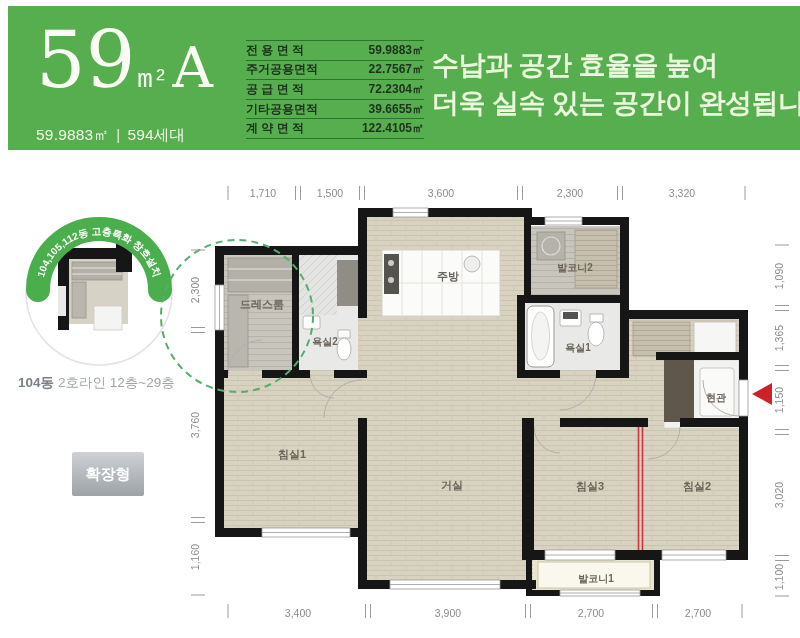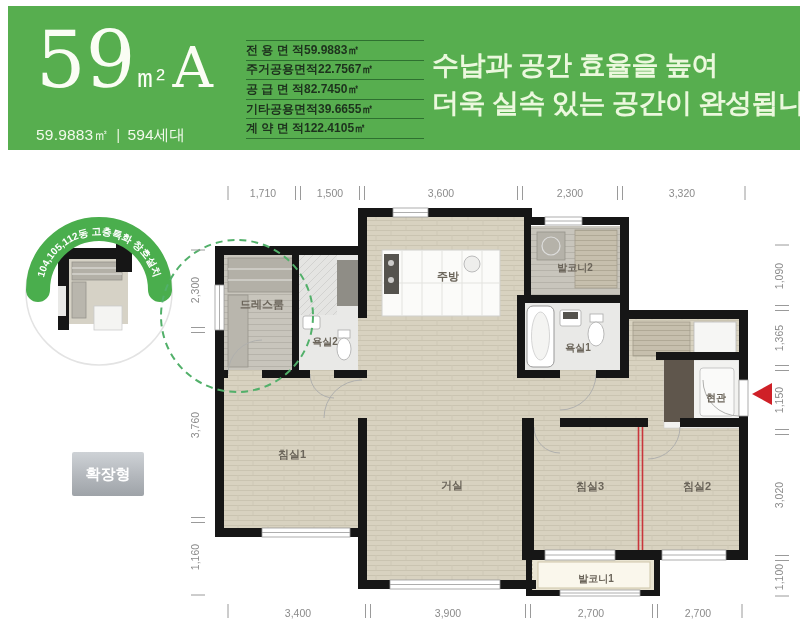--- a/index.html
+++ b/index.html
@@ -8,21 +8,21 @@
   
   .banner{position:absolute;left:8px;top:6px;width:784px;height:144px;background:#57ae4f;padding-left:34px;}
   .title-block{position:absolute;left:28px;top:8px;width:205px;color:#fafdf4;}
   .title-line{display:flex;align-items:baseline;color:#fafdf4;}
   .t-num{font-family:"DejaVu Serif",serif;font-size:78px;line-height:92px;font-weight:400;}
   .t-unit{font-family:Liberation Mono, monospace;font-size:26px;margin-left:2px;}
   .t-type{font-family:"DejaVu Serif",serif;font-size:56px;margin-left:4px;}
   .t-sub{margin-top:19px;font-size:15.5px;color:#f2faec;letter-spacing:0.2px;}
   .t-sub .div{margin:0 7px;color:#dff0d5;}
   .area-table{position:absolute;left:238px;top:34px;width:178px;border-top:1px solid rgba(13,62,24,.55);}
-  .area-row{display:flex;align-items:center;height:18.6px;
+  .area-row{display:flex;justify-content:space-between;align-items:center;height:18.6px;
             border-bottom:1px solid rgba(13,62,24,.55);font-size:12px;font-weight:bold;color:#1d321d;}
   .area-row .lbl{white-space:pre;}
   .area-row .val{text-align:right;}
   .headline{position:absolute;left:424px;top:40px;color:#ebf8dd;font-size:27px;font-weight:700;
             line-height:38px;letter-spacing:-0.5px;white-space:nowrap;}
   
   .floor-lines{position:absolute;left:18px;top:372px;font-size:13.5px;line-height:21px;white-space:nowrap;}
   .floor-lines .dong{font-weight:bold;color:#7c8187;}
   .floor-lines .rest{color:#a0a5ab;margin-left:4px;}
   .type-badge{position:absolute;left:72px;top:452px;width:72px;height:44px;
@@ -54,21 +54,21 @@
       <div class="area-row">
         <span class="lbl">전 용 면 적</span>
         <span class="val">59.9883㎡</span>
       </div>
       <div class="area-row">
         <span class="lbl">주거공용면적</span>
         <span class="val">22.7567㎡</span>
       </div>
       <div class="area-row">
         <span class="lbl">공 급 면 적</span>
-        <span class="val">82.7450㎡</span>
+        <span class="val">72.2304㎡</span>
       </div>
       <div class="area-row">
         <span class="lbl">기타공용면적</span>
         <span class="val">39.6655㎡</span>
       </div>
       <div class="area-row">
         <span class="lbl">계 약 면 적</span>
         <span class="val">122.4105㎡</span>
       </div>
     </div>
@@ -97,20 +97,23 @@
       <rect x="42" y="84" width="8" height="30" fill="#e9e9e7"></rect>
     </g>
     <path d="M22 87.9 A61 61 0 0 1 144 87.9" fill="none" stroke="#4aae4d" stroke-width="24" stroke-linecap="round"></path>
     <path id="arcPath" d="M26.2 85 A57 57 0 0 1 139.8 85" fill="none"></path>
     <text font-size="10" font-weight="bold" fill="#ffffff">
       <textPath href="#arcPath" startOffset="50%" text-anchor="middle">104,105,112동 고층특화 창호설치</textPath>
     </text>
   </svg>
 
   <div class="floor-lines">
+    <div>
+      <span class="dong">104동</span><span class="rest">2호라인 12층~29층</span>
+    </div>
   </div>
 
   <div class="type-badge">확장형</div>
 
   <svg class="plan-svg" width="800" height="638" viewBox="0 0 800 638">
     <defs>
       <pattern id="wood" width="46" height="10" patternUnits="userSpaceOnUse">
         <rect width="46" height="10" fill="#d8d2c0"></rect>
         <path d="M0 0.5H46 M0 5.5H46" stroke="#cac4b1" stroke-width="1"></path>
         <path d="M23 0V5 M8 5V10 M38 5V10" stroke="#cfc9b6" stroke-width="1"></path>

